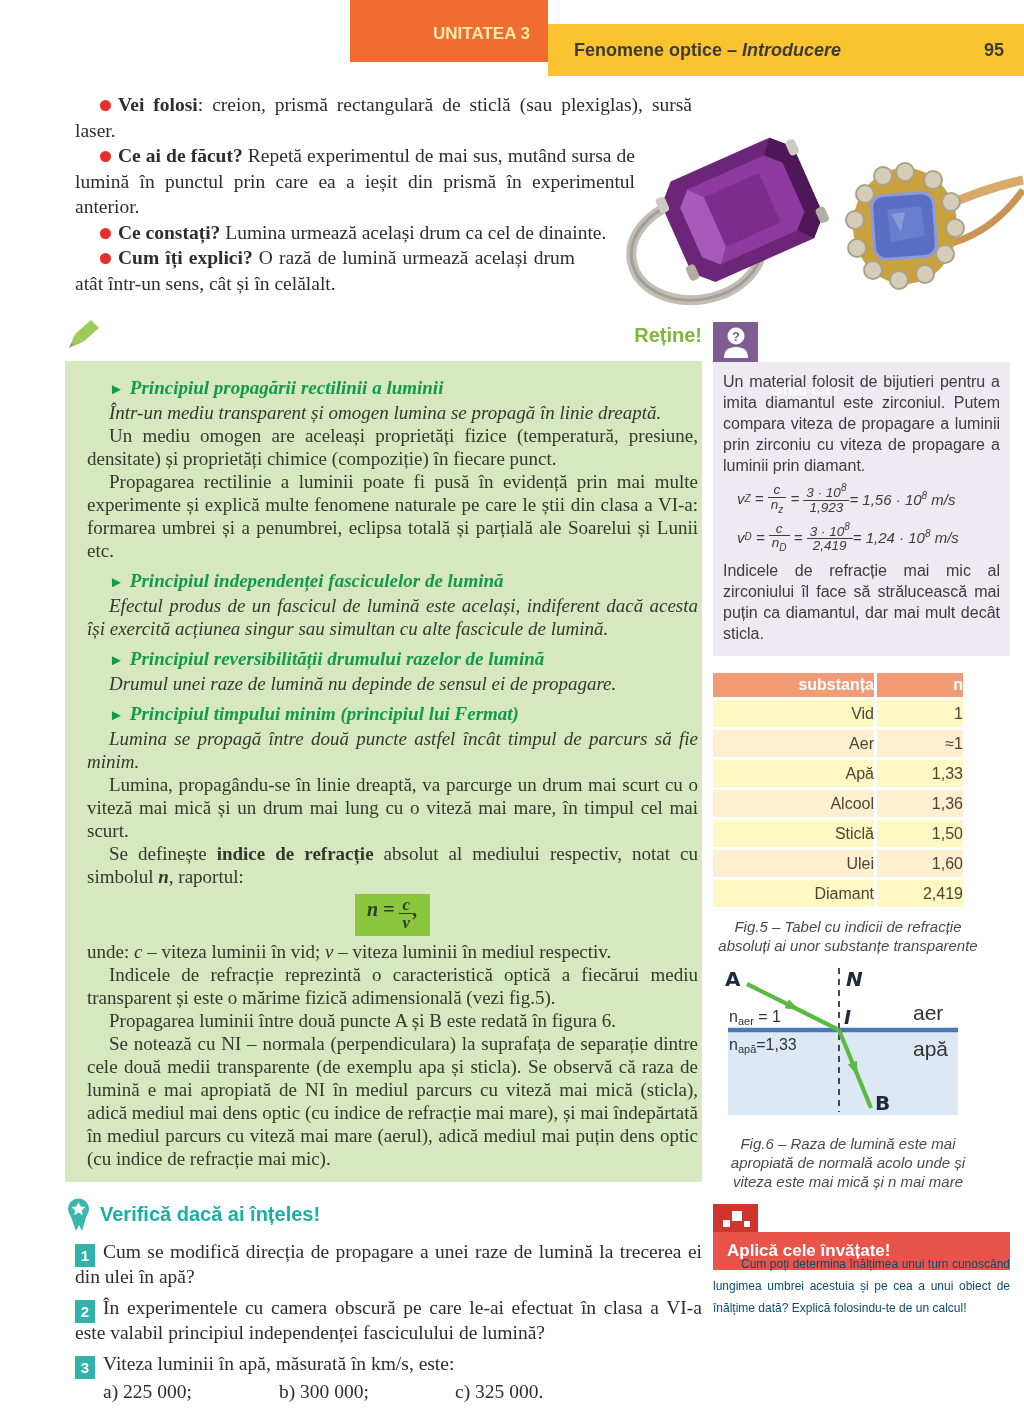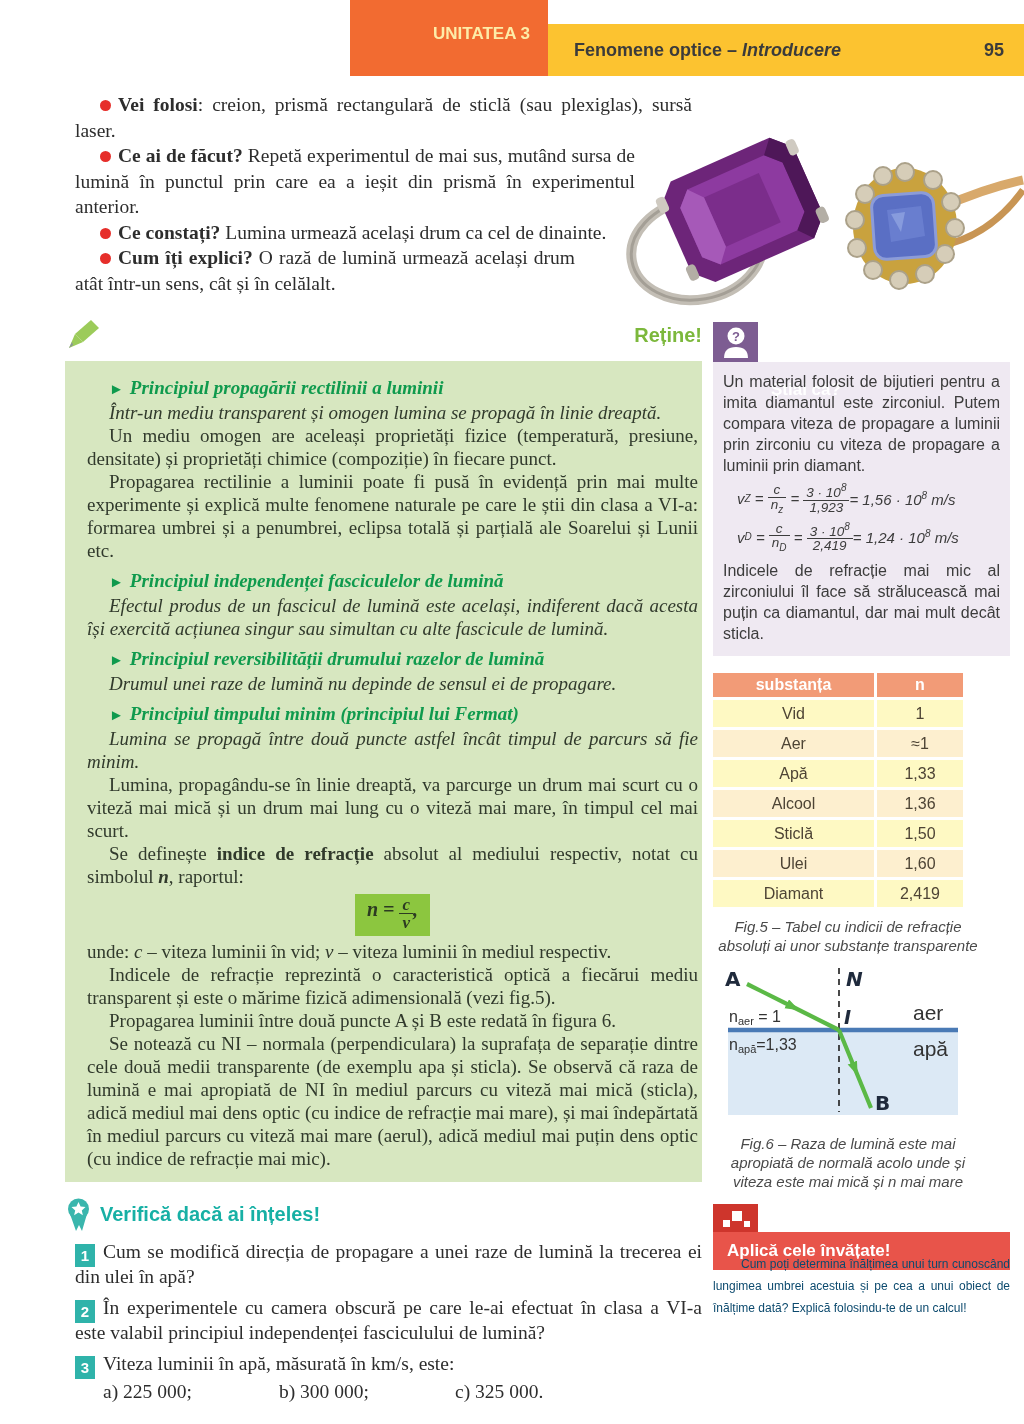--- a/index.html
+++ b/index.html
@@ -1,20 +1,20 @@
 <!DOCTYPE html>
 <html><head>
 <meta charset="utf-8">
 <style>
   html,body{margin:0;padding:0;background:#fff;}
   .page{position:relative;width:1024px;height:1424px;background:#ffffff;overflow:hidden;
         font-family:"Liberation Serif",serif;color:#2d2d2d;}
 
   
-  .unit-tab{position:absolute;left:350px;top:0;width:198px;height:76px;background:#f26b31;
+  .unit-tab{position:absolute;left:350px;top:0;width:198px;height:62px;background:#f26b31;
             box-sizing:border-box;text-align:right;padding:24px 18px 0 0;
             font-family:"Liberation Sans",sans-serif;font-weight:bold;font-size:17px;color:#fdeca8;}
   .title-bar{position:absolute;left:548px;top:24px;width:476px;height:52px;background:#fcc330;
              display:flex;align-items:center;box-sizing:border-box;padding:0 20px 0 26px;
              font-family:"Liberation Sans",sans-serif;font-size:18px;color:#3b3b3b;font-weight:bold;}
   .title-bar .pagenum{margin-left:auto;font-weight:bold;}
   .title-it{font-style:italic;white-space:pre;}
   .title-pre{white-space:pre;}
 
   
@@ -70,21 +70,21 @@
              text-align:justify;color:#3c3c3c;}
   .know-body p{margin:0;}
   .sform{font-size:15px;font-style:italic;margin:7px 0 7px 14px;line-height:1;display:flex;align-items:center;}
   .sform .frac{font-size:13.5px;vertical-align:middle;}
   .sform sub{font-size:10px;font-style:italic;}
   .sform sup{font-size:10px;}
   .sform .gap{white-space:pre;}
   .note{margin-top:6px !important;}
 
   .ntable{margin-top:17px;display:grid;grid-template-columns:161px 86px;gap:3px;
-          font-size:16px;text-align:center;color:#4e4435;}
+          font-size:16px;text-align:right;color:#4e4435;}
   .ntable .th{background:#f29b77;color:#fff;font-weight:bold;line-height:24px;}
   .ntable .rd{background:#fef9c3;line-height:27px;}
   .ntable .rl{background:#fdefcf;line-height:27px;}
 
   .figcap{margin:10px 0 0 0;width:270px;text-align:center;font-style:italic;font-size:15px;
           line-height:19px;color:#4a4a4a;}
   .fig6{margin-top:5px;}
   .apply-head{display:flex;height:38px;margin-top:13px;flex-direction:column;}
   .apply-ico{width:45px;background:#ce352c;display:flex;align-items:center;justify-content:center;}
   .apply-title{flex:1;background:#e8544a;color:#fff;font-weight:bold;font-size:17px;line-height:38px;

